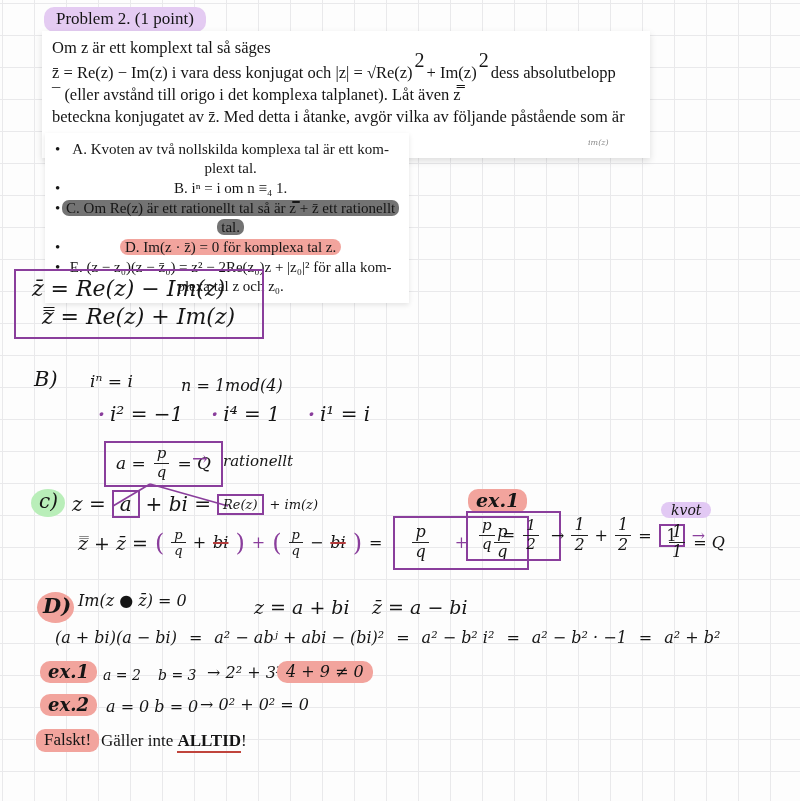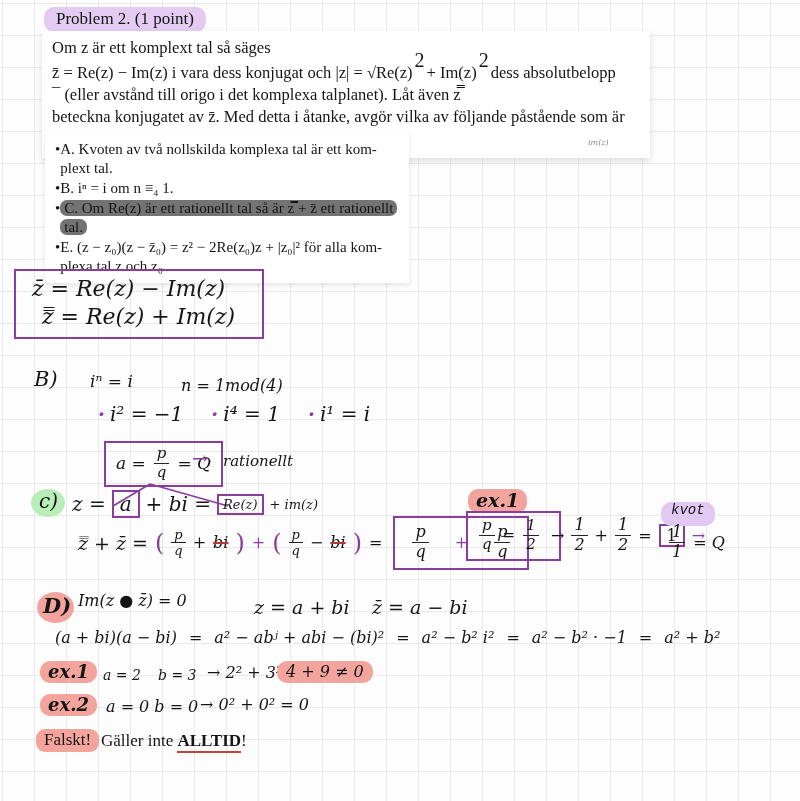--- a/index.html
+++ b/index.html
@@ -19,21 +19,21 @@
   .hlred{background:#f2a49d;}
   
   .problem-pill{left:44px;top:7px;font-size:17px;padding:2px 12px 3px;}
   
   .card{background:#ffffff;box-shadow:0 3px 7px rgba(0,0,0,0.13);}
   .card1{left:42px;top:31px;width:588px;padding:6px 10px 9px;font-size:16.5px;line-height:1.30;}
   .bigsup{font-size:20px;position:relative;top:-11px;margin:0 2px;}
   .stray{left:588px;top:138px;font-size:8px;font-style:italic;color:#888;font-family:"DejaVu Serif",serif;}
   
   .card2{left:45px;top:133px;width:346px;padding:7px 8px 6px 10px;font-size:15px;line-height:1.27;box-shadow:0 2px 5px rgba(0,0,0,0.10);}
-  .opt{display:flex;margin-bottom:1px;}
+  .opt{display:flex;margin-bottom:1px;text-align:center;}
   .odot::before{content:"•";font-size:15px;}
   .obody{flex:1;}
   .hl-green{background:#737373;border-radius:7px;padding:0 4px;}
   .hl-red{background:#f2a49d;border-radius:9px;padding:0 5px;}
   
   .math{font-family:"DejaVu Serif",serif;font-style:italic;}
   .purple{color:#8a3e9c;}
   .pbox{border:2px solid #8a3e9c;}
   
   .conj-box{left:14px;top:269px;width:226px;border:2.5px solid #8a3e9c;padding:4px 4px 7px 16px;font-size:22px;line-height:1.26;}
@@ -67,21 +67,21 @@
   .c-line2 .paren{font-size:24px;font-style:normal;}
   .c-line2 .frac{font-size:13px;}
   .struck{font-size:16px;text-decoration:line-through;text-decoration-color:#b23a3a;text-decoration-thickness:2px;}
   .c-resbox{display:flex;align-items:center;gap:26px;padding:6px 17px 7px;margin-left:4px;}
   .c-resbox .frac{font-size:16px;}
   
   .ex1t-pill{left:468px;top:489px;font-size:19px;font-weight:bold;padding:0 8px 2px;}
   .ex1t-box{left:466px;top:511px;display:inline-flex;align-items:center;gap:8px;padding:5px 20px 6px 11px;font-size:15px;}
   .ex1t-row{left:551px;top:517px;display:flex;align-items:center;gap:7px;font-size:16px;}
   .box-one{padding:0 6px;font-style:normal;}
-  .kvot-pill{left:661px;top:502px;font-size:14px;padding:0 10px 8px;background:#e2c9f4;font-family:Liberation Mono, monospace;}
+  .kvot-pill{left:661px;top:502px;font-size:14px;padding:0 10px 0;background:#e2c9f4;}
   .ex1t-final{left:669px;top:524px;display:flex;align-items:center;gap:8px;font-size:16px;}
   
   .d-circle{left:37px;top:592px;width:37px;height:31px;border-radius:50%;}
   .d-label{left:43px;top:593px;font-size:21px;font-weight:bold;}
   .d-claim{left:78px;top:591px;font-size:16px;}
   .d-defz{left:254px;top:596px;font-size:19px;}
   .d-defzbar{left:372px;top:596px;font-size:19px;}
   .d-expansion{left:55px;top:628px;display:flex;align-items:center;gap:12px;font-size:16px;}
   
   .ex1b-pill{left:40px;top:661px;font-size:18px;font-weight:bold;padding:0 8px 1px;}
@@ -128,20 +128,26 @@
       <span class="odot"></span>
       <div class="obody">
         <div>B. iⁿ = i om n ≡₄ 1.</div>
       </div>
     </div>
     <div class="opt">
       <span class="odot"></span>
       <div class="obody">
         <div><span class="hl-green">C. Om Re(z) är ett rationellt tal så är z̿ + z̄ ett rationellt</span></div>
         <div><span class="hl-green">tal.</span></div>
+      </div>
+    </div>
+    <div class="opt">
+      <span class="odot"></span>
+      <div class="obody">
+        <div><span class="hl-red">D. Im(z · z̄) = 0 för komplexa tal z.</span></div>
       </div>
     </div>
     <div class="opt">
       <span class="odot"></span>
       <div class="obody">
         <div>E. (z − z₀)(z − z̄₀) = z² − 2Re(z₀)z + |z₀|² för alla kom-</div>
         <div>plexa tal z och z₀.</div>
       </div>
     </div>
   </div>

